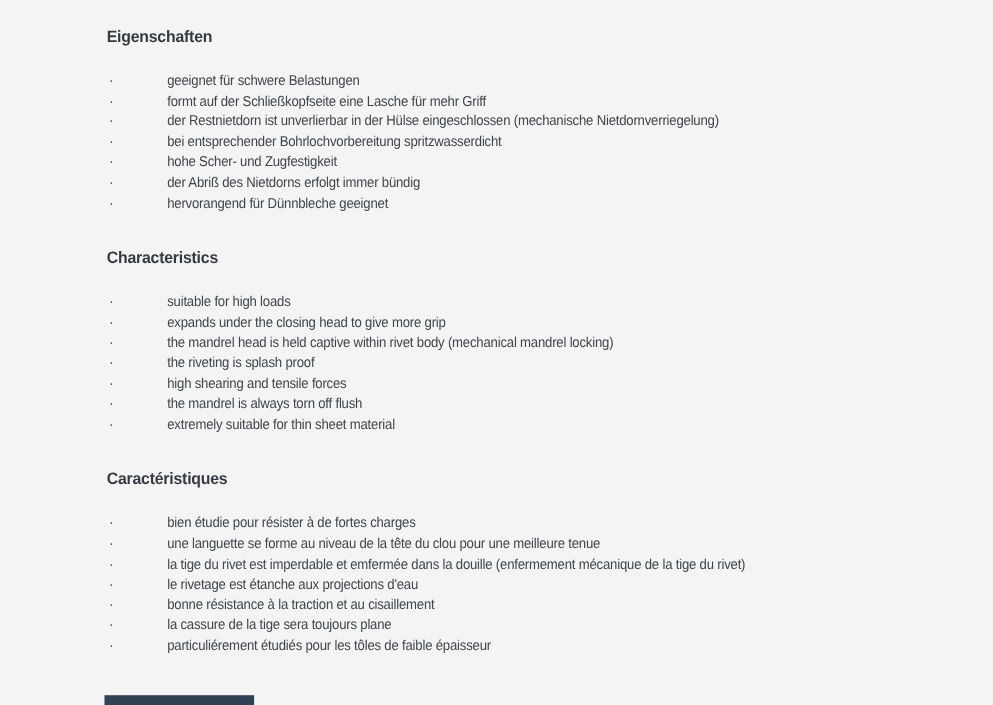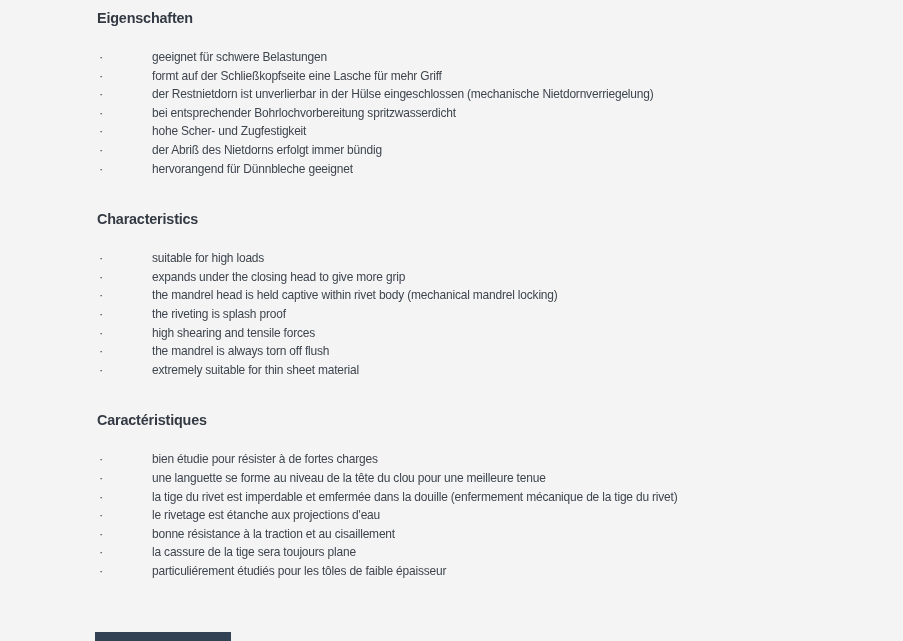--- a/index.html
+++ b/index.html
@@ -12,21 +12,21 @@
     background: #f4f4f4;
     font-family: "Liberation Sans", sans-serif;
     color: #3e454e;
     overflow: hidden;
     position: relative;
   }
   .page {
     padding: 10px 0 0 97px;
   }
   .sec {
-    margin: 0 0 33px 0;
+    margin: 16px 0 33px 0;
   }
   .sec-title {
     font-size: 15px;
     line-height: 15px;
     font-weight: bold;
     color: #333a43;
     margin: 0 0 23px 0;
     letter-spacing: -0.2px;
     transform: scaleX(0.96);
     transform-origin: 0 50%;

